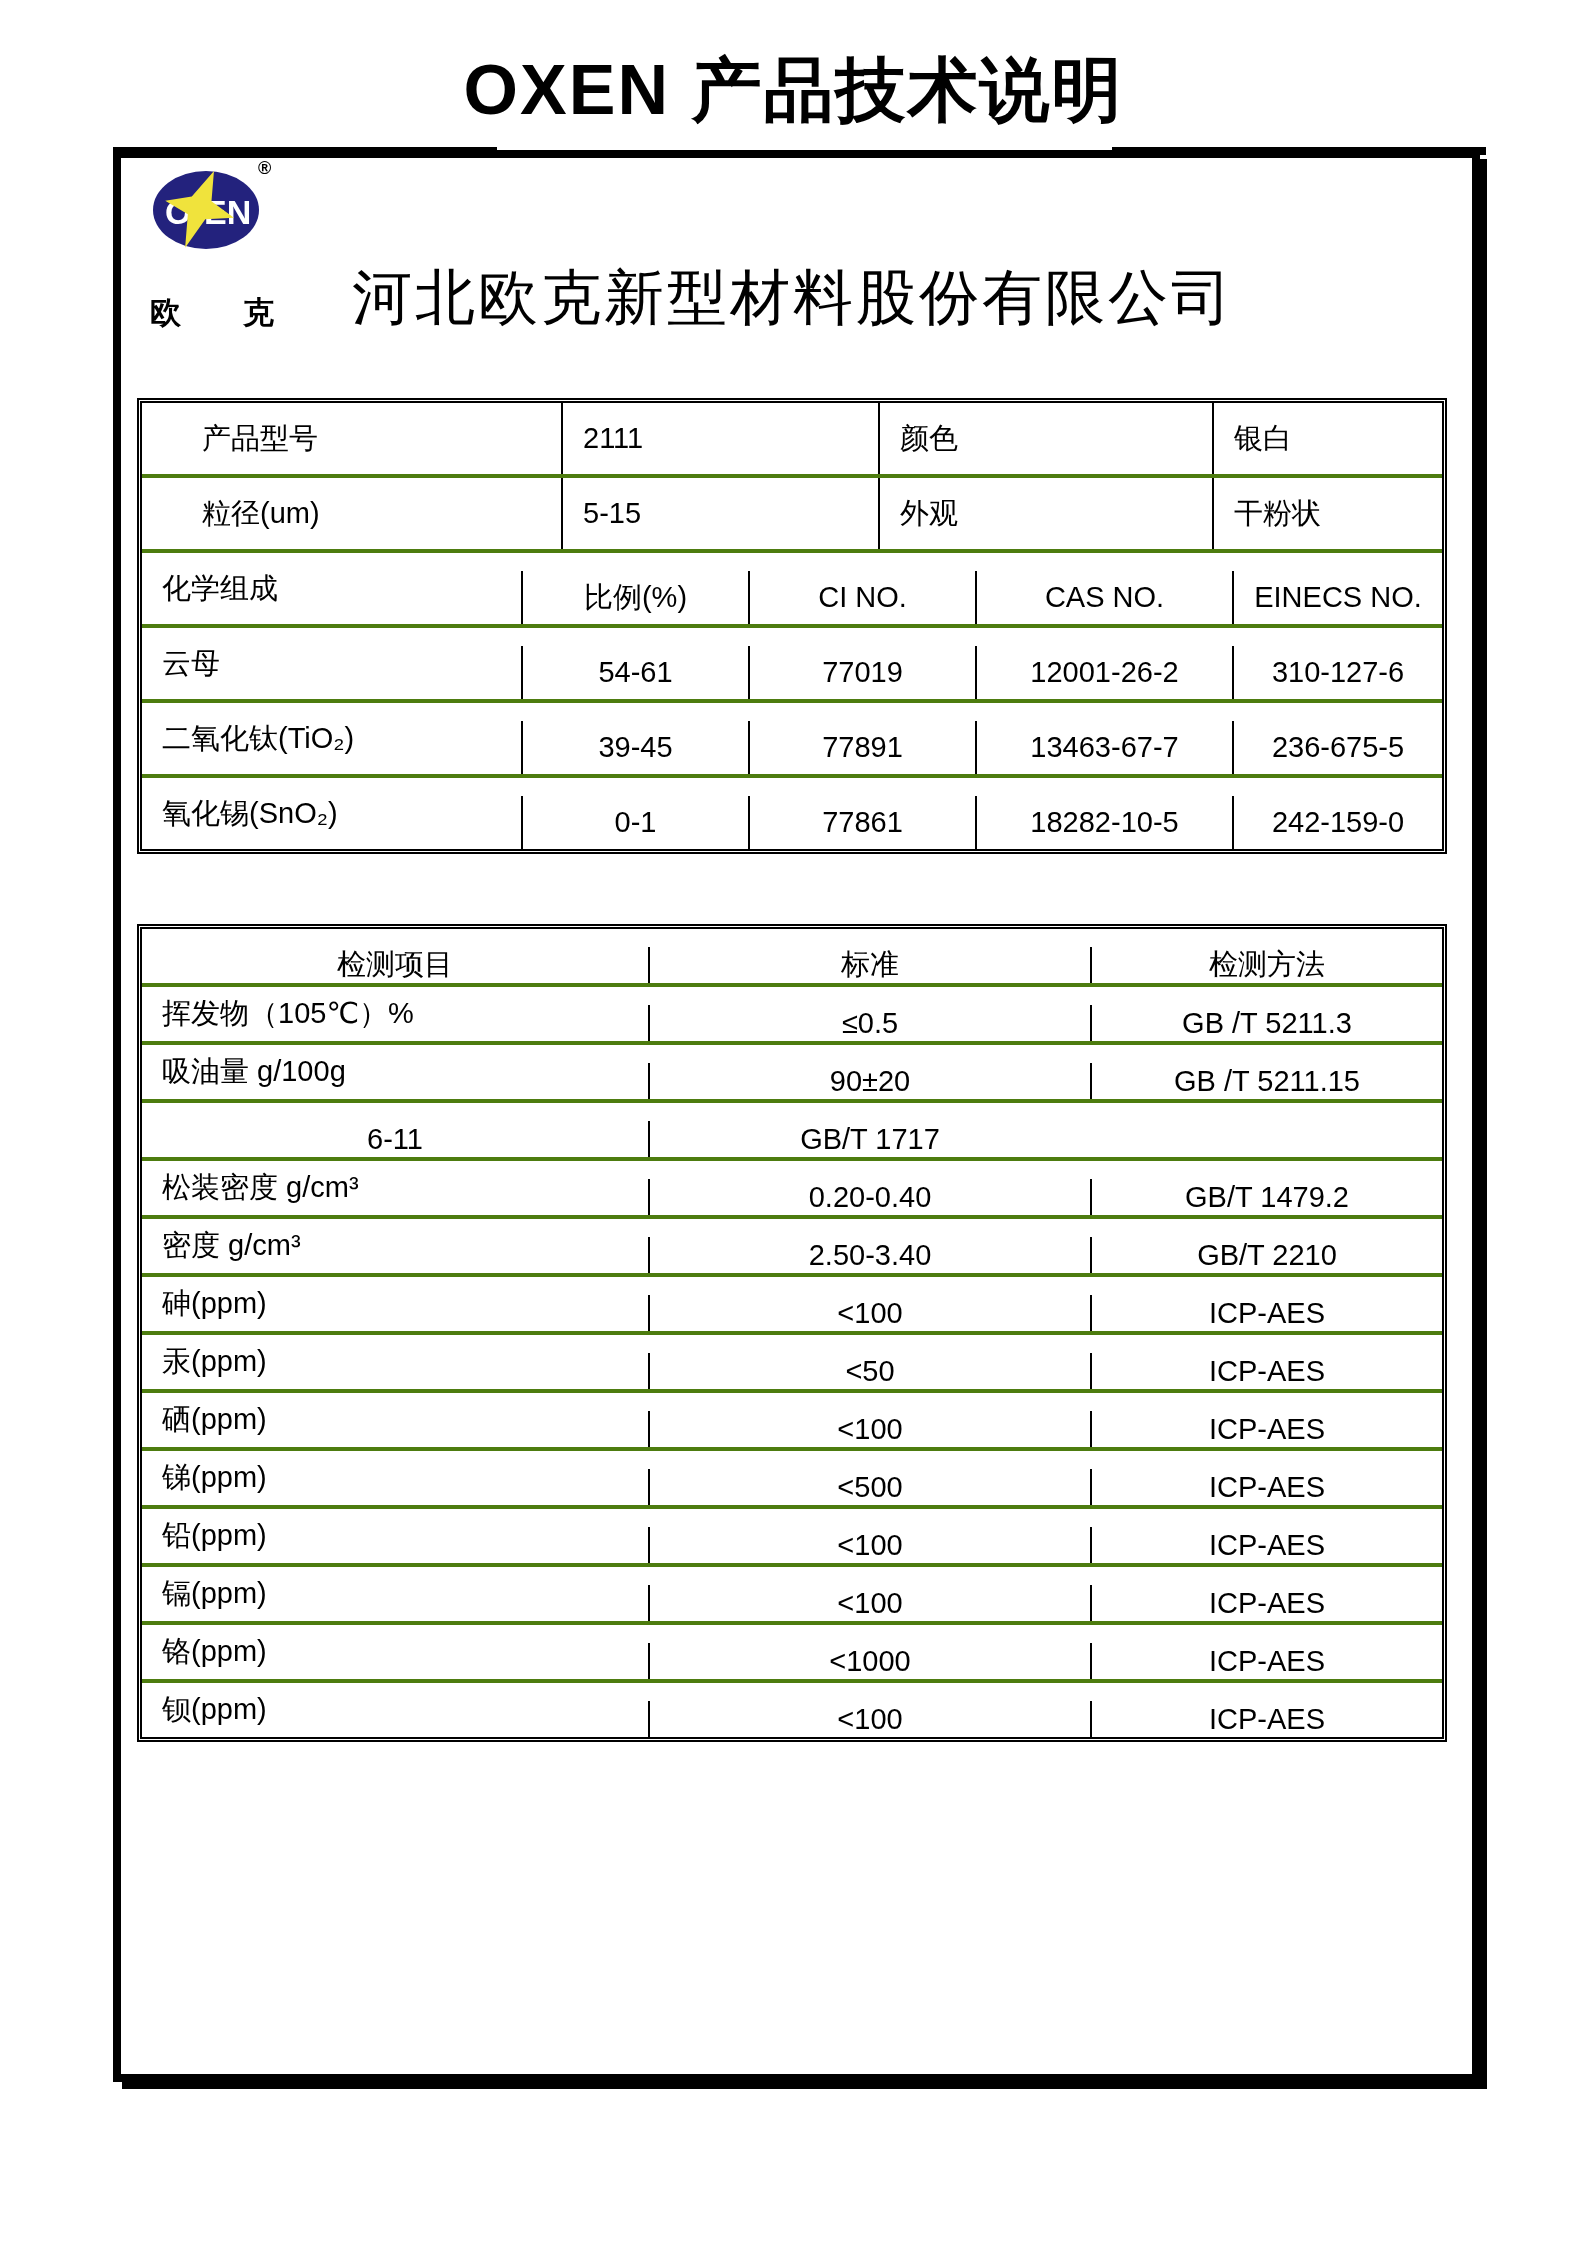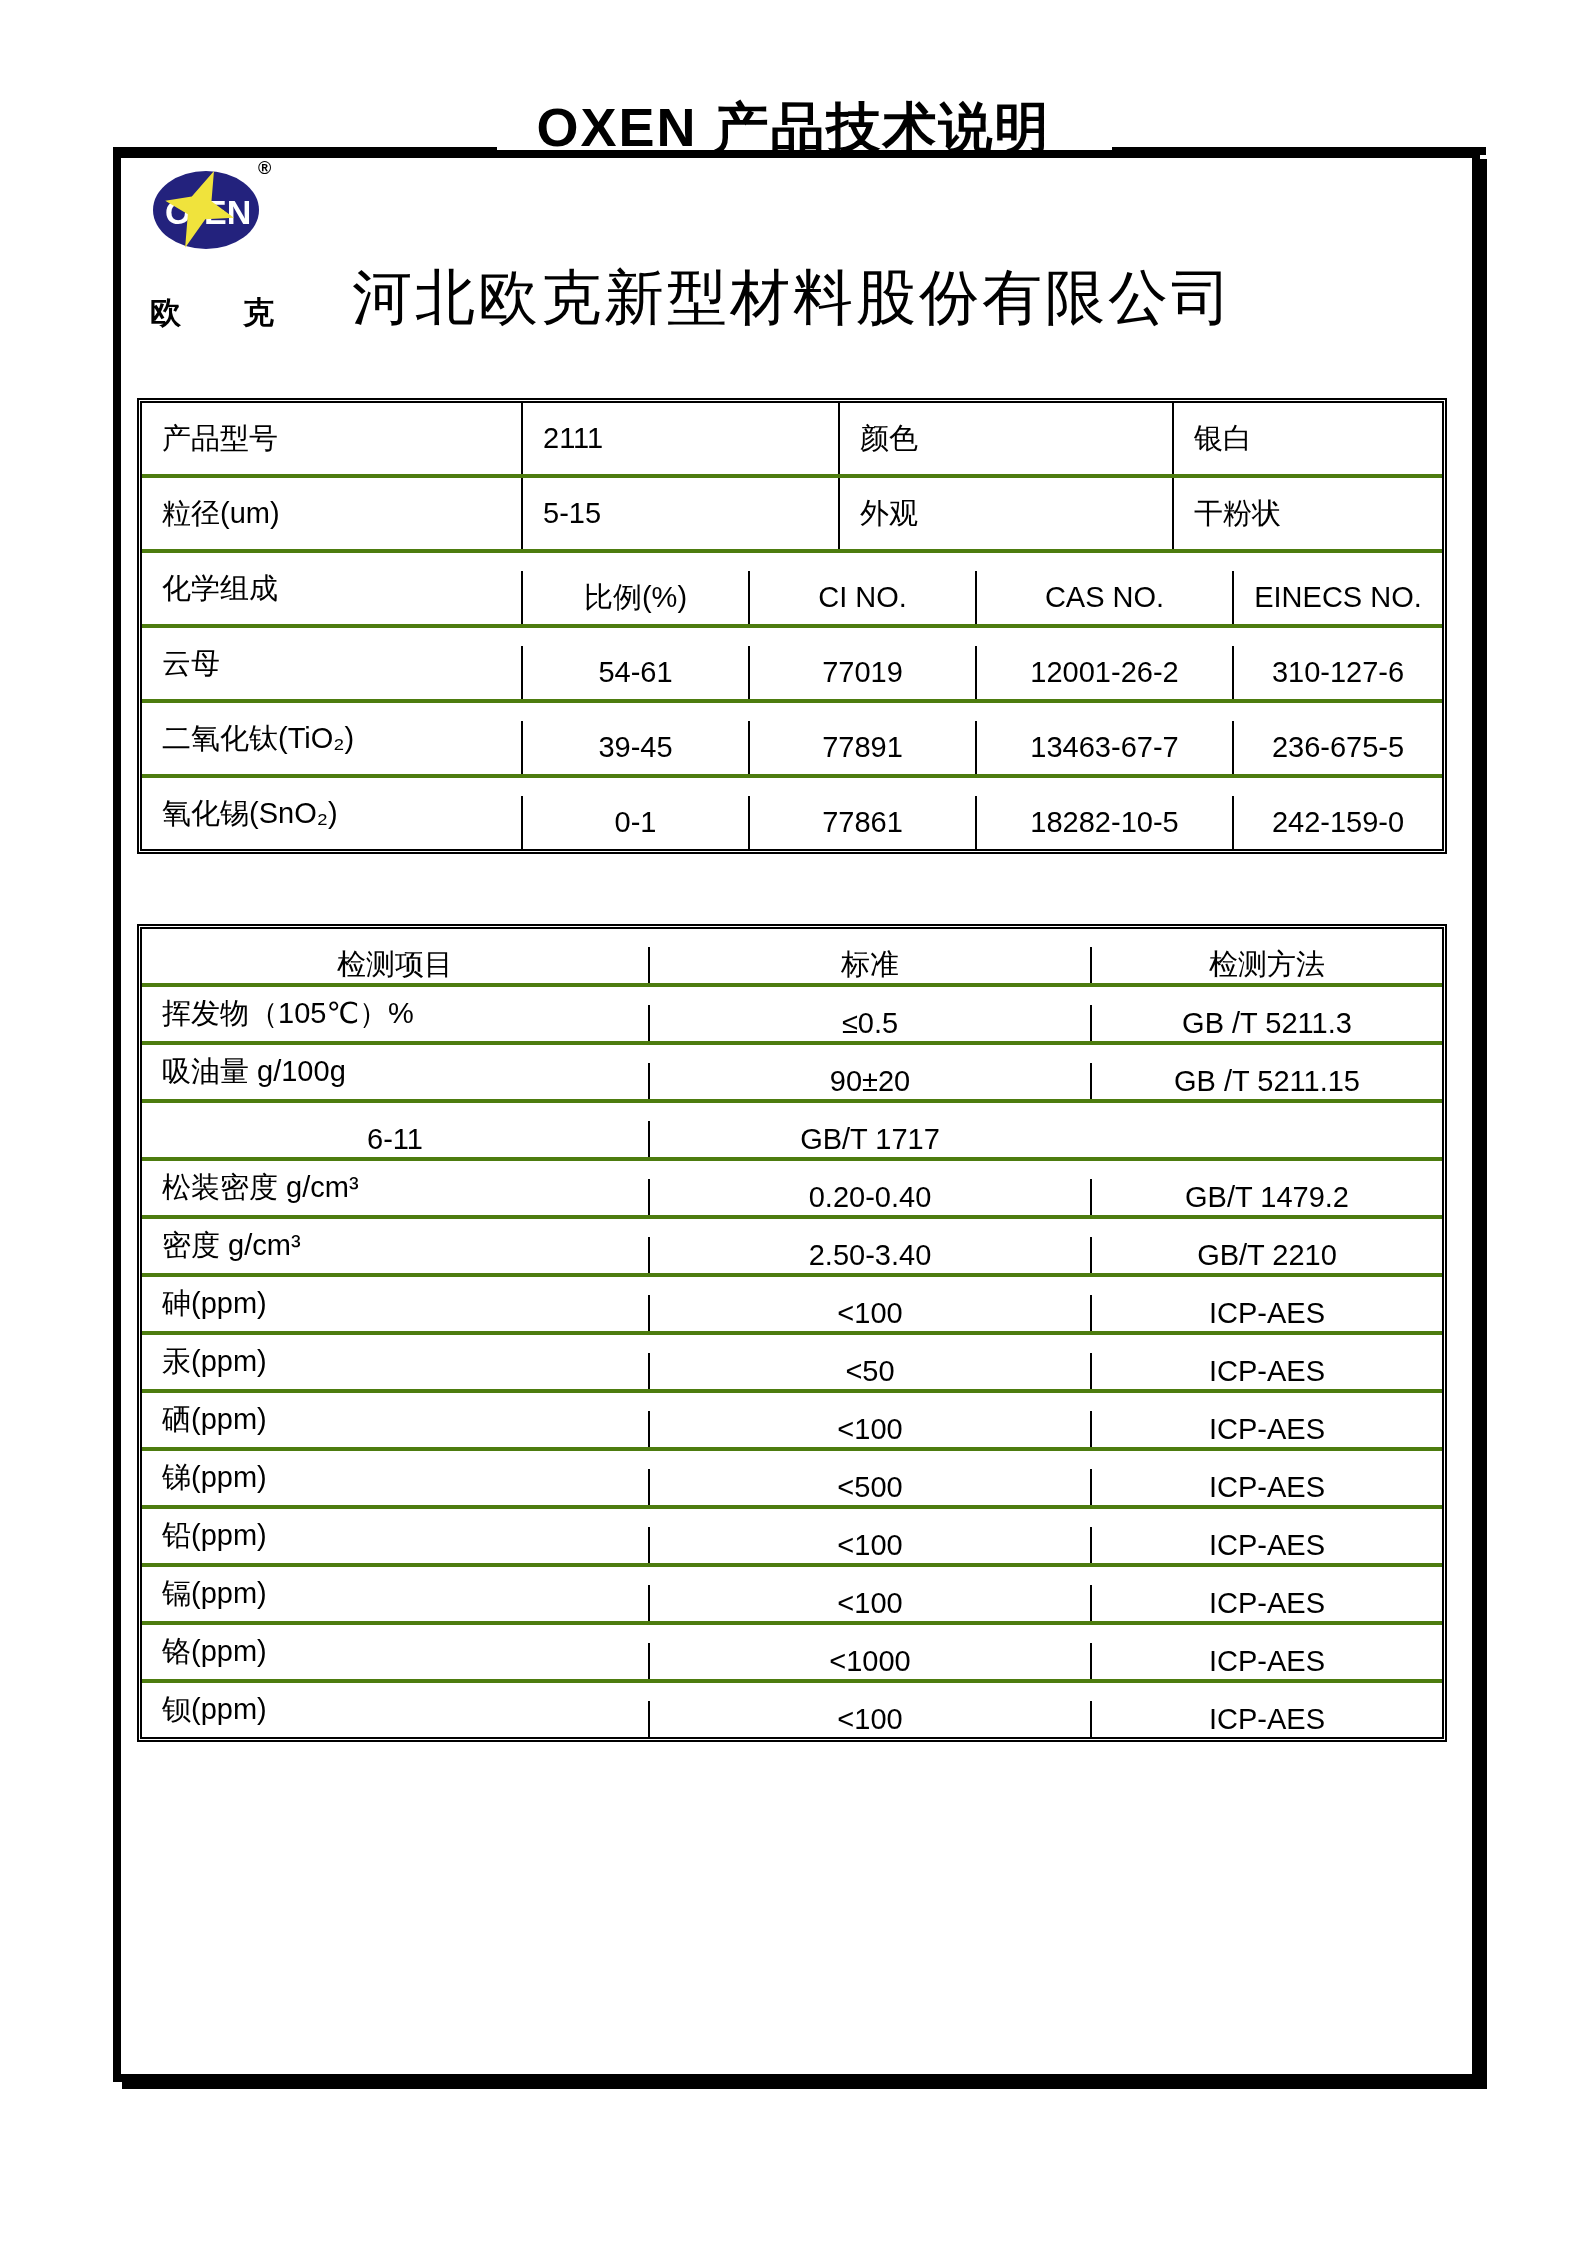--- a/index.html
+++ b/index.html
@@ -4,21 +4,21 @@
 <style>
   html,body{margin:0;padding:0;background:#fff;}
   body{
     width:1587px;height:2245px;position:relative;overflow:hidden;
     font-family:"Liberation Sans","DejaVu Sans",sans-serif;color:#000;
     -webkit-font-smoothing:antialiased;
   }
   
   .doc-title{
     position:absolute;left:0;top:44px;width:100%;text-align:center;
-    font-size:54px;font-weight:bold;letter-spacing:2px;margin-top:48px;
+    font-size:70px;font-weight:bold;letter-spacing:2px;
   }
   .rule{position:absolute;top:147px;height:8px;background:#000;}
   .rule-left{left:113px;width:384px;}
   .rule-right{left:1112px;width:374px;}
   
   .frame{
     position:absolute;left:113px;top:150px;width:1351px;height:1916px;
     border:8px solid #000;background:#fff;
     box-shadow:8px 8px 0 -1px #000;
   }
@@ -44,21 +44,21 @@
   
   .tbl{
     position:absolute;left:137px;width:1310px;
     border:5px double #000;background:#fff;box-sizing:border-box;
   }
   .tbl-spec{top:398px;}
   .tbl-test{top:924px;}
   .trow{display:grid;height:71px;}
   .tbl-test .trow{height:54px;}
   .trow + .trow{border-top:4px solid #4d7c0f;}
-  .cols-info{grid-template-columns:379px 317px 334px 1fr;}
+  .cols-info{grid-template-columns:379px 317px 334px 1fr;padding-left:40px;}
   .cols-chem{grid-template-columns:379px 227px 227px 257px 1fr;}
   .cols-test{grid-template-columns:506px 442px 1fr;}
   .cell{
     display:flex;align-items:center;font-size:29px;box-sizing:border-box;
     overflow:hidden;
   }
   .cell + .cell{border-left:2px solid #000;}
   .cl{justify-content:flex-start;padding-left:20px;}
   .cc{justify-content:center;margin-top:18px;}
 </style>

